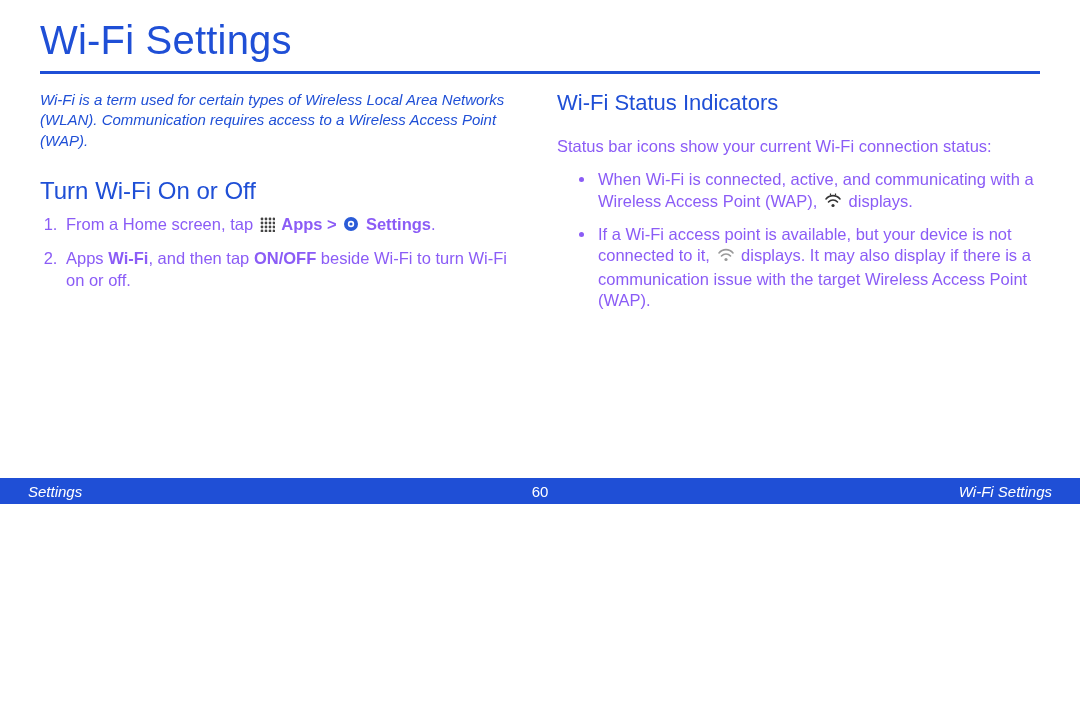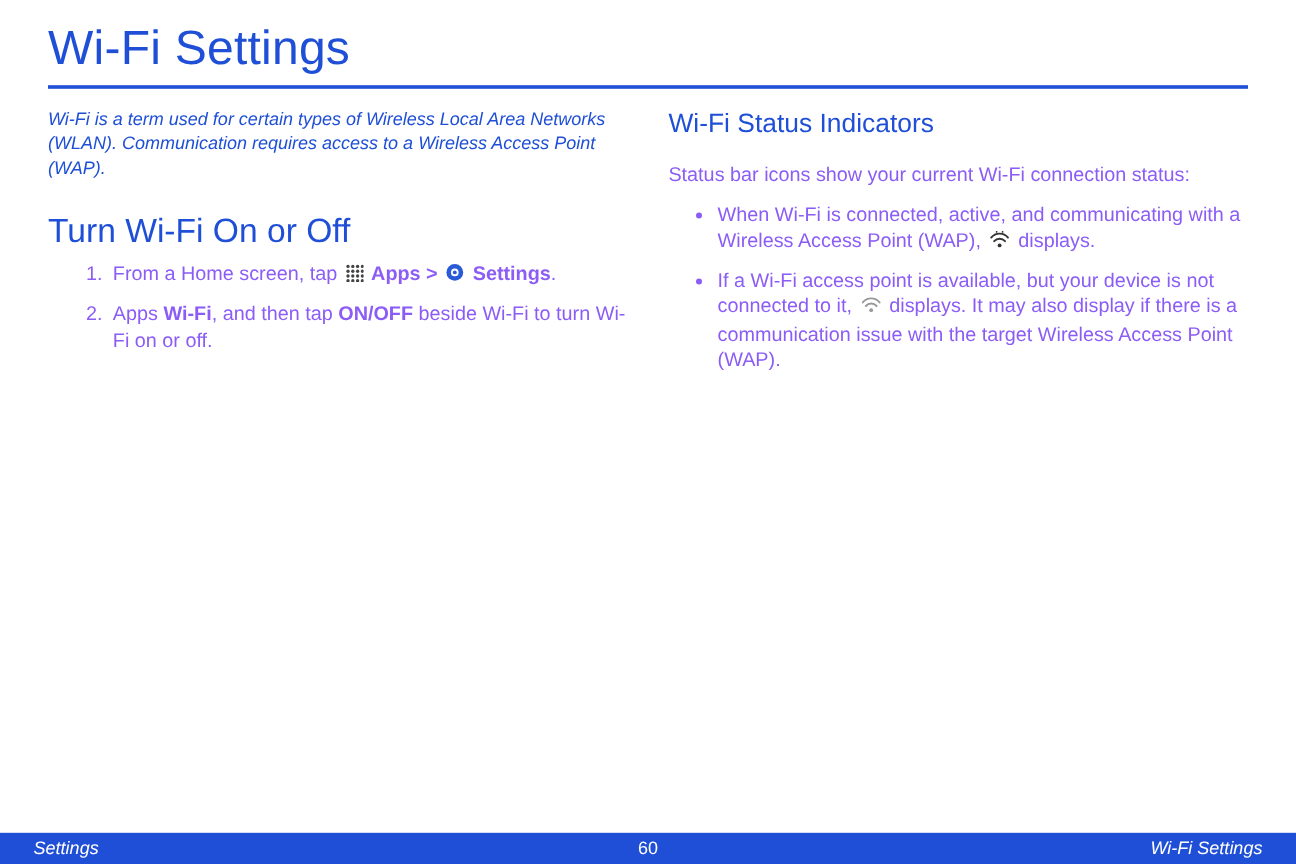--- a/index.html
+++ b/index.html
@@ -1,28 +1,28 @@
 <!DOCTYPE html>
 <html><head>
 <meta charset="utf-8">
 <style>
   * { box-sizing: border-box; margin: 0; padding: 0; }
   html, body { width: 1080px; height: 720px; font-family: "Helvetica Neue", Helvetica, Arial, sans-serif; background: #fff; color: #000; }
-  .page { position: relative; width: 1080px; height: 720px; padding: 18px 40px 0 40px; }
+  .page { position: relative; width: 1080px; height: 504px; padding: 18px 40px 0 40px; }
   .page-title { font-size: 40px; font-weight: 300; color: #1f4fd6; letter-spacing: 0.2px; margin-bottom: 8px; }
   .rule { border: none; border-top: 3px solid #1f4fd6; margin-bottom: 16px; }
   .cols { display: flex; gap: 34px; }
   .col { flex: 1 1 50%; }
   .intro { font-size: 15px; line-height: 1.35; font-style: italic; color: #1f4fd6; font-weight: 300; margin-bottom: 26px; }
-  .h2 { font-size: 28px; font-weight: 300; color: #1f4fd6; margin-bottom: 8px; }
+  .h2 { font-size: 24px; font-weight: 300; color: #1f4fd6; margin-bottom: 8px; }
   .h3 { font-size: 22px; font-weight: 300; color: #1f4fd6; margin-bottom: 20px; }
   .body { font-size: 16.5px; line-height: 1.28; color: #8b5cf6; }
   .body p { margin-bottom: 12px; }
   ol.steps { list-style: decimal; padding-left: 22px; font-size: 16.5px; line-height: 1.35; }
-  ol.steps li { margin-bottom: 10px; padding-left: 4px; margin-left: 28px; }
+  ol.steps li { margin-bottom: 10px; padding-left: 4px; }
   ul.bullets { list-style: disc; padding-left: 22px; font-size: 16.5px; line-height: 1.3; }
   ul.bullets li { margin-bottom: 10px; padding-left: 2px; margin-left: 17px; }
   .b { font-weight: 700; }
   .icon { display: inline-block; vertical-align: -2px; margin: 0 2px; }
   .footer { position: absolute; left: 0; right: 0; bottom: 0; height: 26px; background: #1f4fd6; color: #fff; display: flex; align-items: center; font-size: 15px; padding: 0 28px; }
   .footer .left { flex: 1; font-style: italic; font-weight: 300; }
   .footer .center { flex: 0; }
   .footer .right { flex: 1; text-align: right; font-style: italic; font-weight: 300; }
 </style>
 </head>

